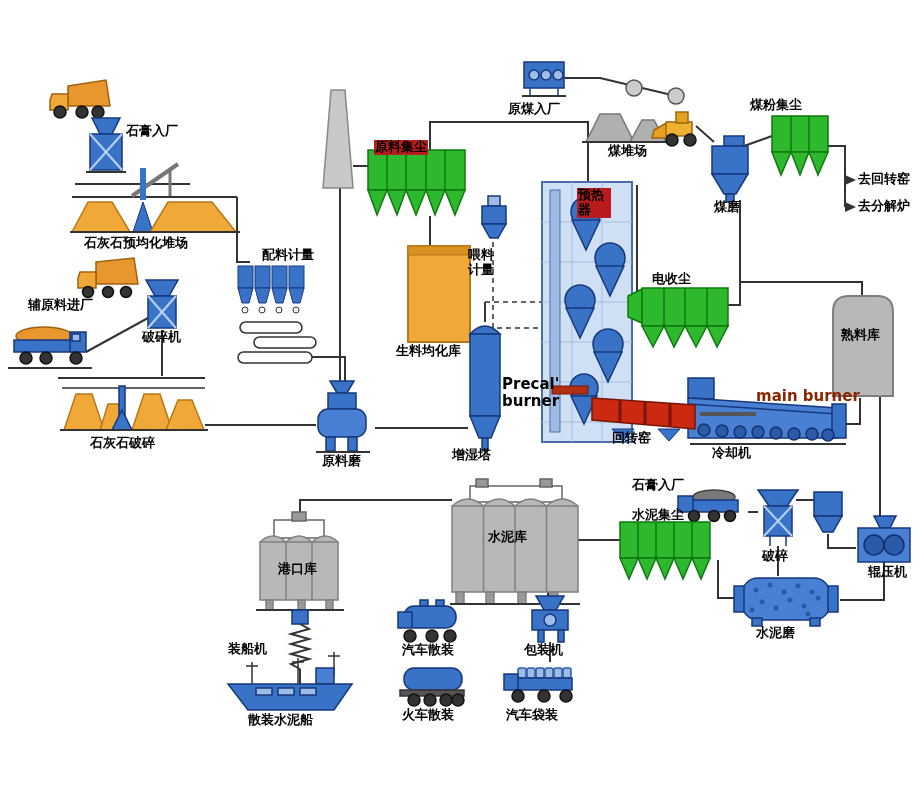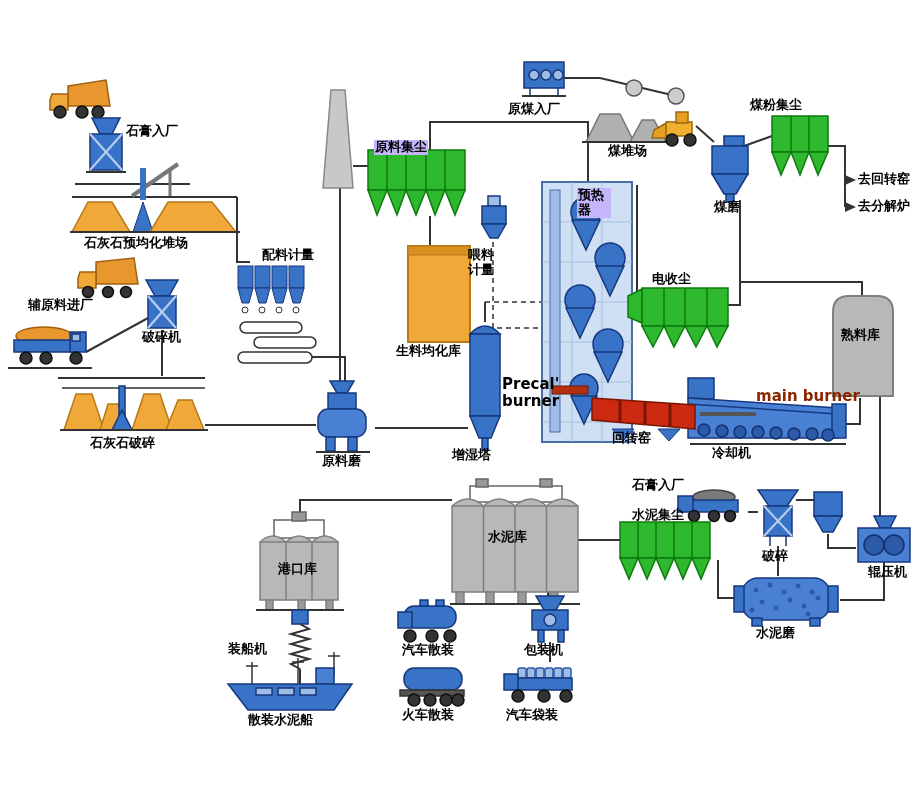--- a/index.html
+++ b/index.html
@@ -4,21 +4,21 @@
 <style>
   html,body{margin:0;padding:0;background:#fff;}
   .stage{position:relative;width:921px;height:809px;background:#fff;overflow:hidden;
          font-family:"DejaVu Sans","Liberation Sans",sans-serif;}
   .stage svg{position:absolute;left:0;top:0;z-index:1;}
   .lbl{position:absolute;z-index:2;font-weight:bold;font-size:13px;line-height:1.15;
        color:#000;white-space:nowrap;}
   .wrap{white-space:normal;text-align:left;}
   .en{font-size:15px;}
   .red{color:#8b2500;padding-left:8px;}
-  .bgw{background:#c4b5fd;padding:0 1px;}
+  .bgw{background:#b91c1c;padding:0 1px;}
 </style>
 </head>
 <body>
 
 <div class="stage">
 
 <svg width="921" height="809" viewBox="0 0 921 809">
 
   <g stroke="#333" stroke-width="2" fill="none">
     <path d="M75,184 H190"></path>

